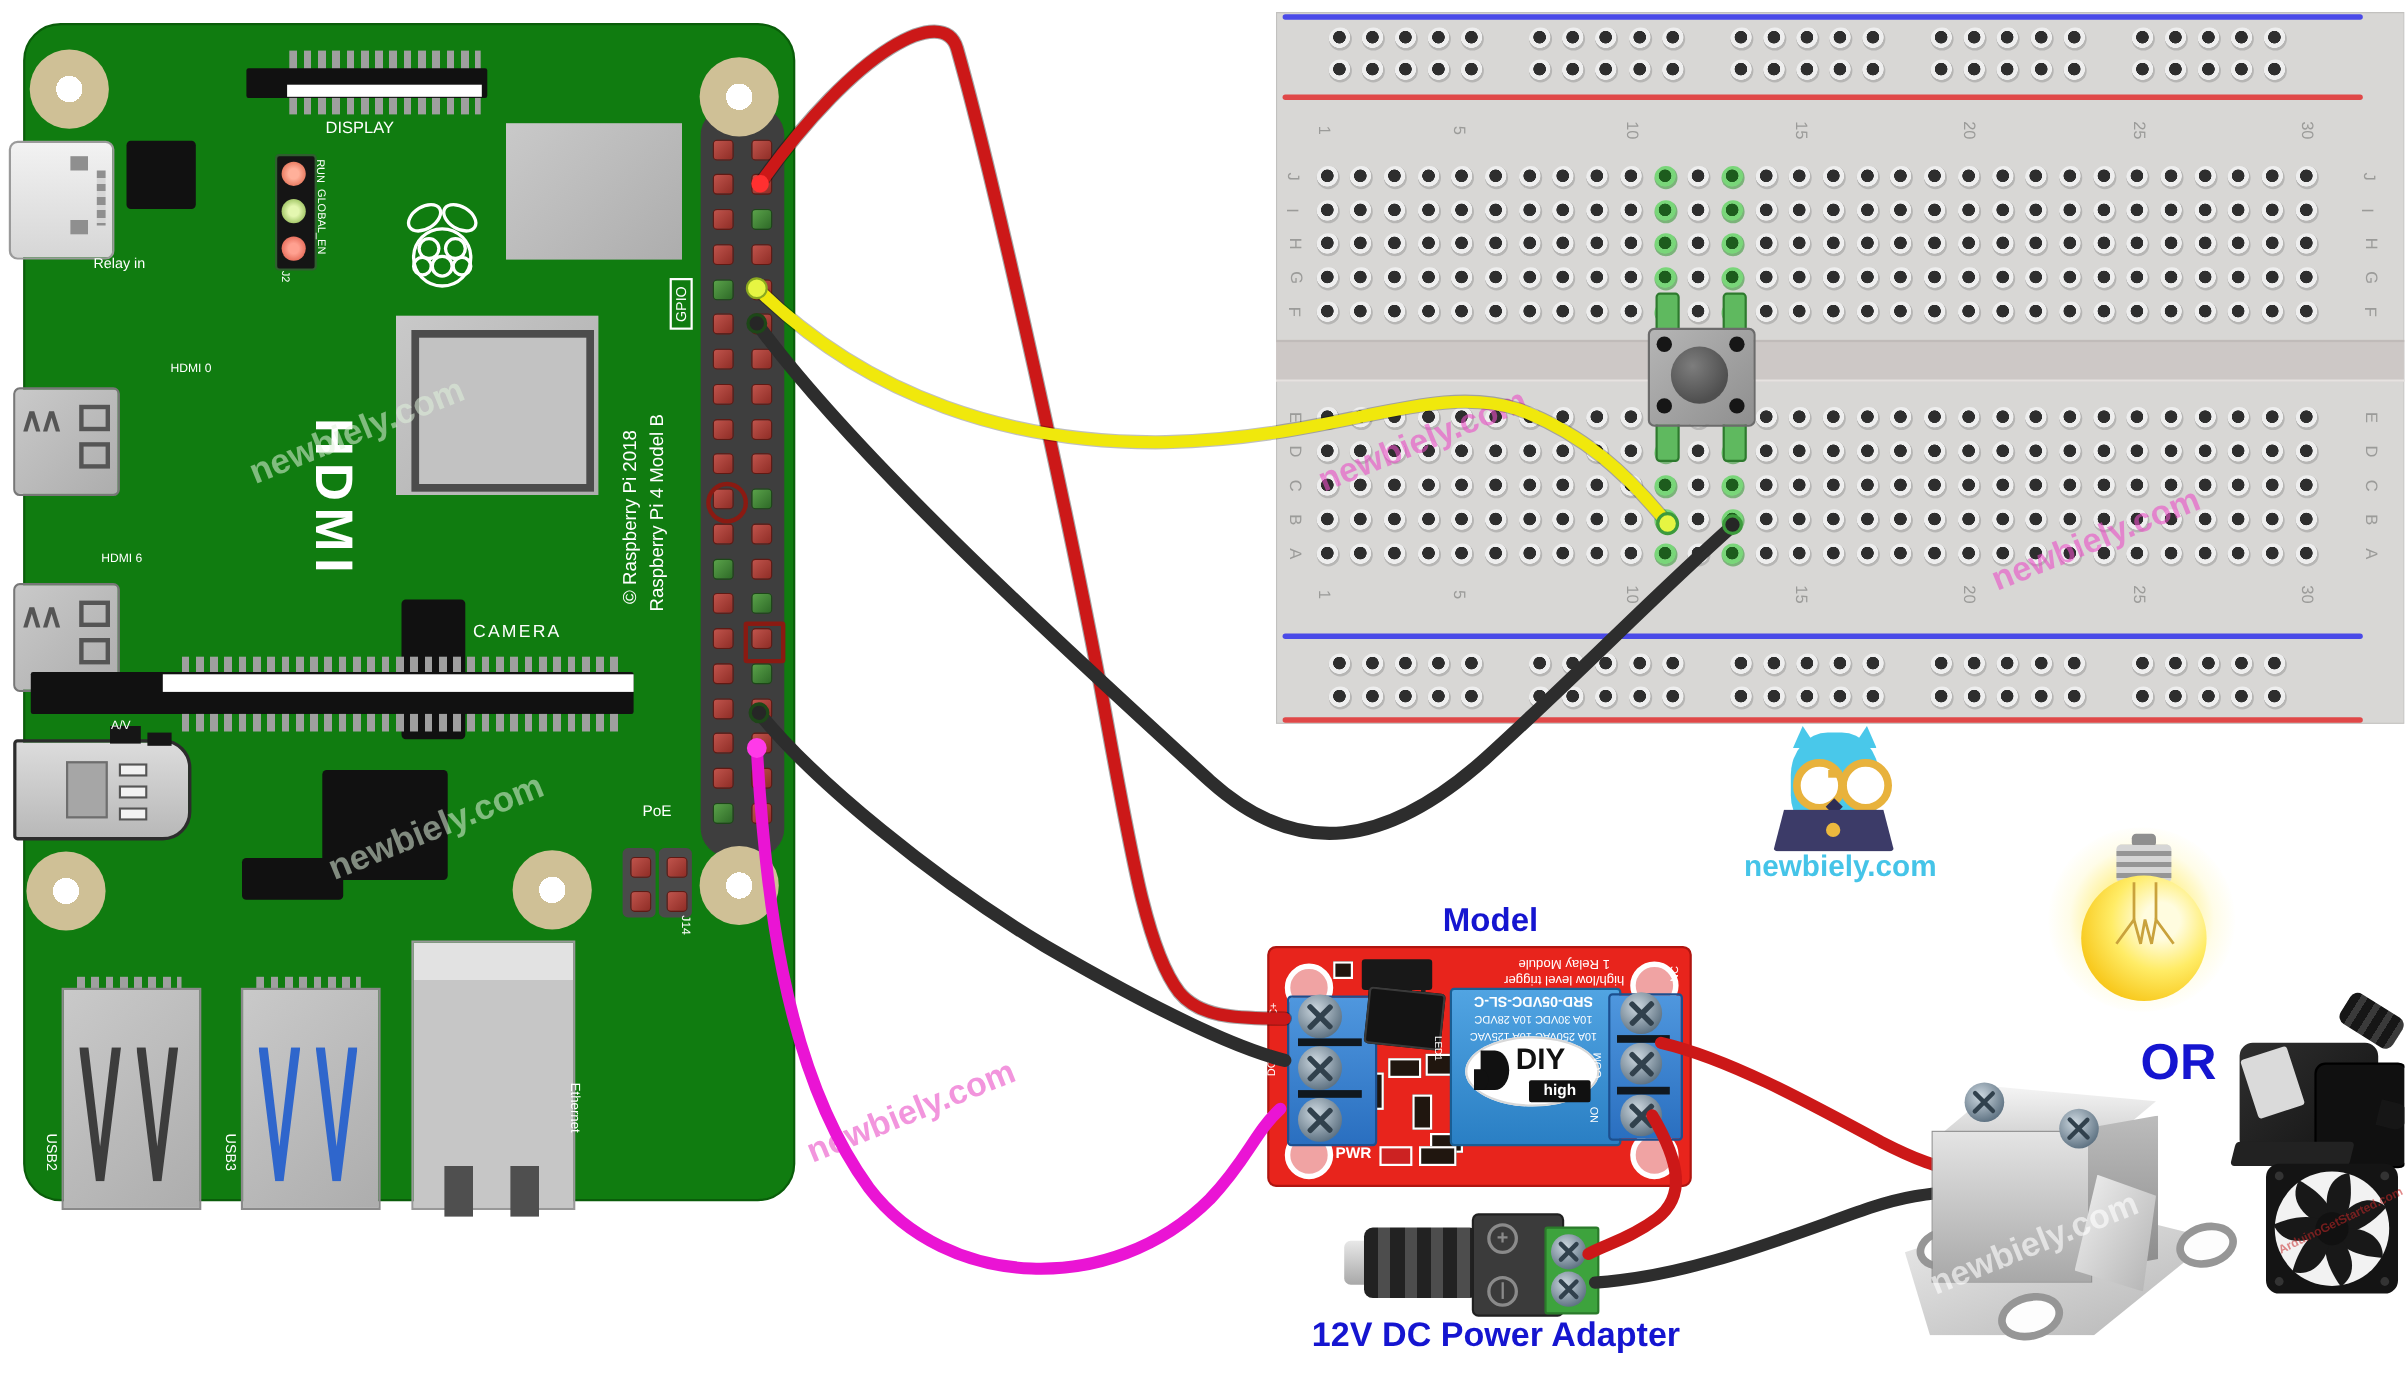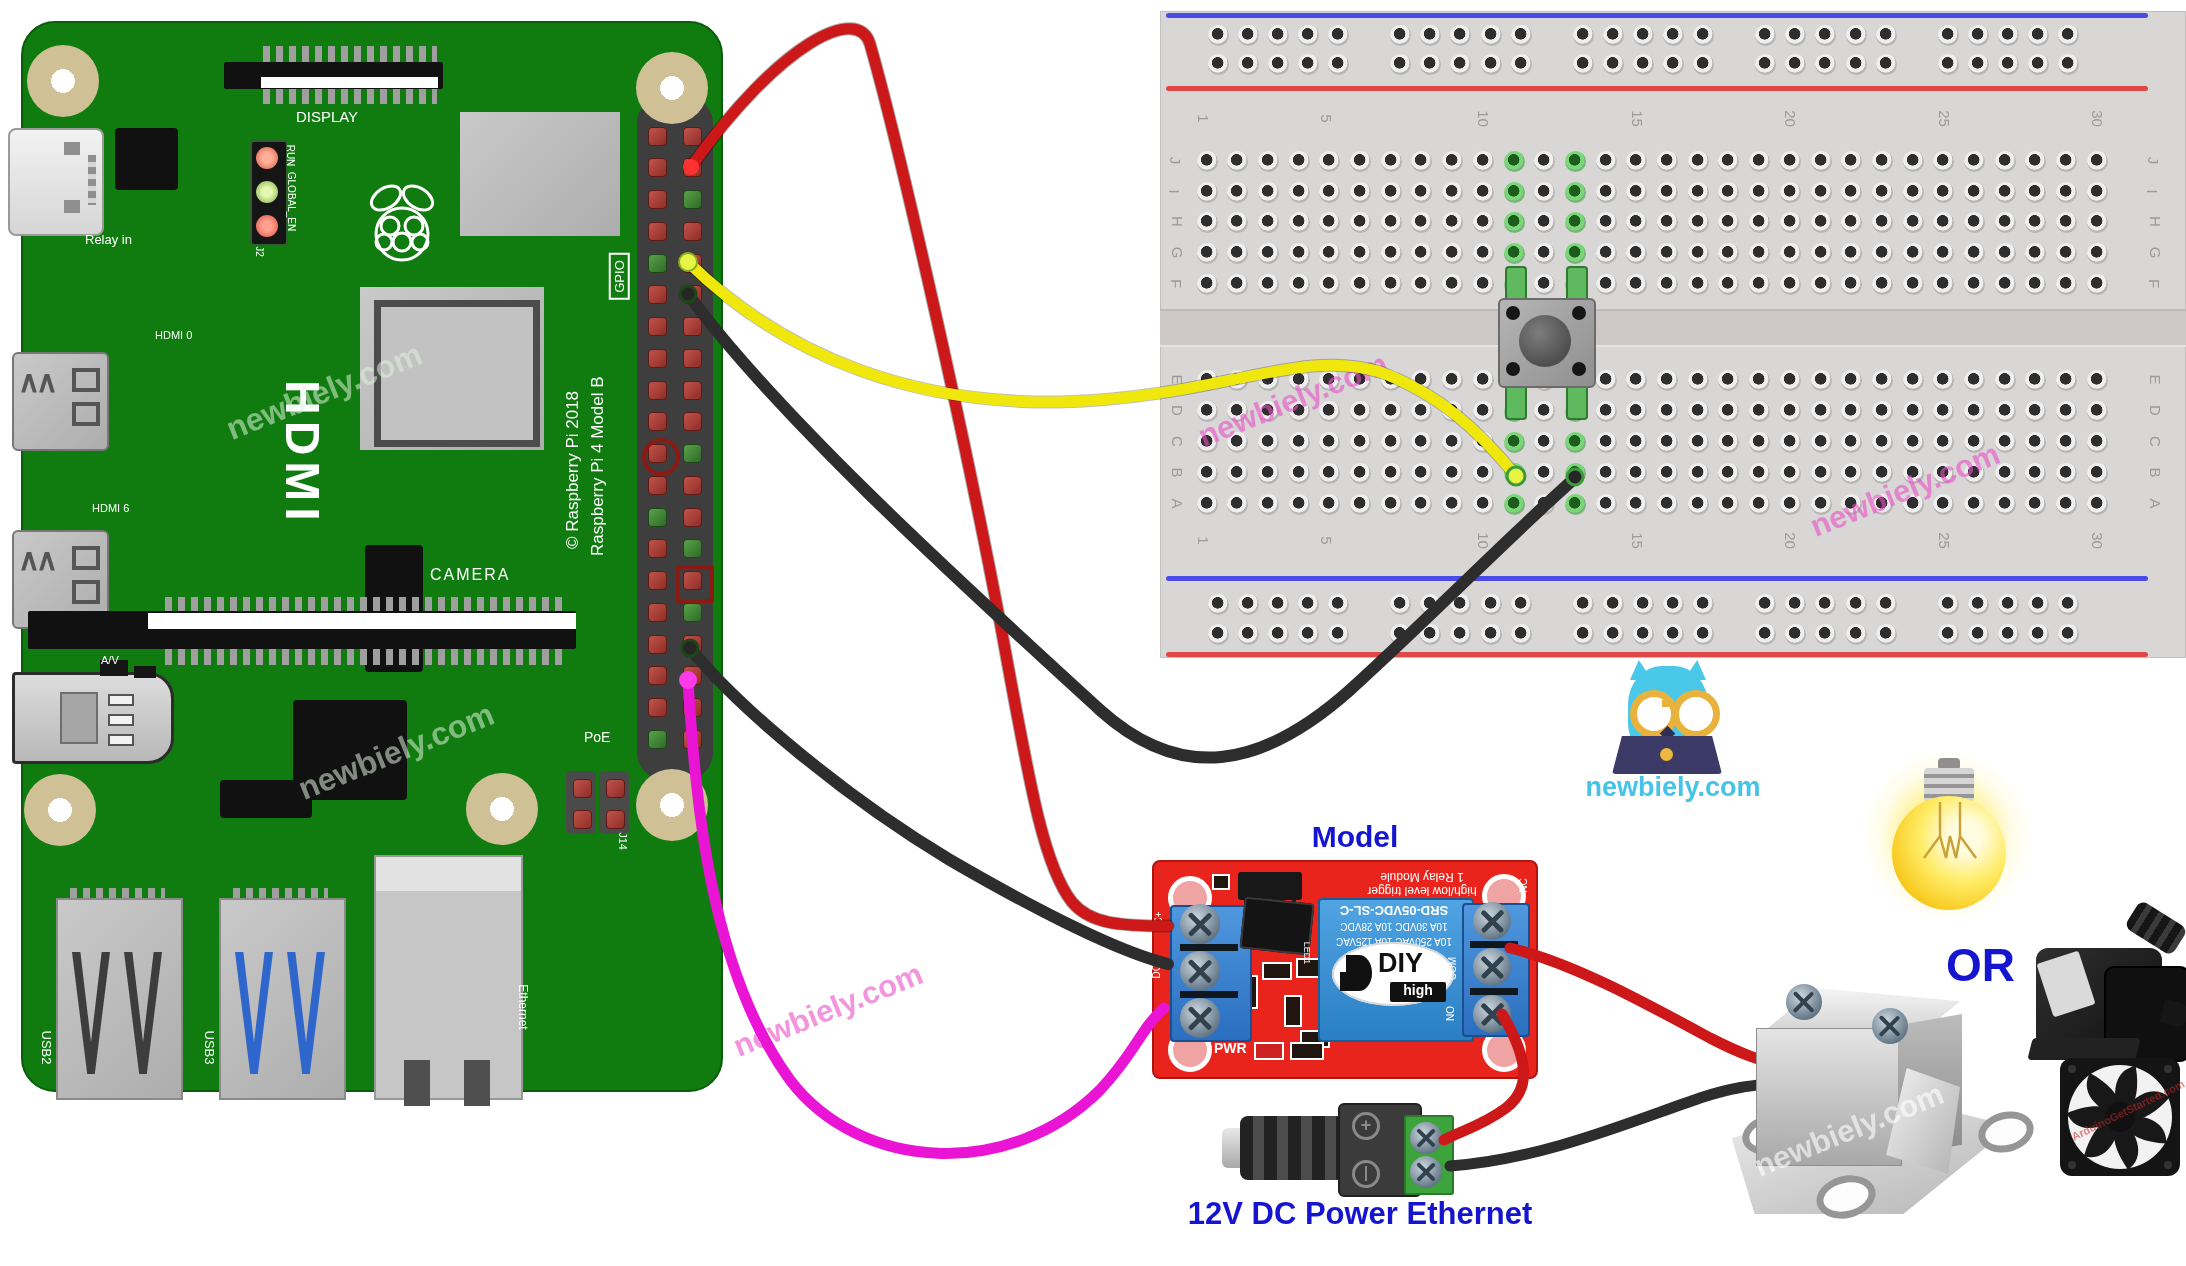--- a/index.html
+++ b/index.html
@@ -742,21 +742,21 @@
   <div class="abs big-label" style="left:1295px;top:820px;width:120px;text-align:center;font-size:30px;color:#1515d0;">Model</div>
 
   <div class="abs adapter-part" style="left:1222px;top:1128px;width:20px;height:40px;background:linear-gradient(180deg,#e8e8e8,#a8a8a8);border-radius:6px 0 0 6px;"></div>
   <div class="abs adapter-part" style="left:1240px;top:1116px;width:104px;height:64px;background:repeating-linear-gradient(90deg,#222 0 13px,#4d4d4d 13px 24px);border-radius:8px;"></div>
   <div class="abs adapter-part" style="left:1338px;top:1103px;width:80px;height:90px;background:#3b3b3b;border:2px solid #202020;border-radius:6px;"></div>
   <div class="abs adapter-part" style="left:1352px;top:1112px;width:22px;height:22px;border:3px solid #8a8a8a;border-radius:50%;color:#8a8a8a;font-size:18px;font-weight:bold;text-align:center;line-height:21px;">+</div>
   <div class="abs adapter-part" style="left:1352px;top:1160px;width:22px;height:22px;border:3px solid #8a8a8a;border-radius:50%;color:#8a8a8a;font-size:16px;font-weight:bold;text-align:center;line-height:20px;">|</div>
   <div class="abs adapter-part" style="left:1404px;top:1115px;width:46px;height:76px;background:#3da33d;border:2px solid #2a7a2a;border-radius:3px;"></div>
   <div class="screw" style="left:1410px;top:1122px;width:32px;height:32px;z-index:12;"></div>
   <div class="screw" style="left:1410px;top:1156px;width:32px;height:32px;z-index:12;"></div>
-  <div class="abs big-label" style="left:1140px;top:1196px;width:440px;text-align:center;font-size:31px;color:#1515d0;">12V DC Power Ethernet</div>
+  <div class="abs big-label" style="left:1140px;top:1196px;width:440px;text-align:center;font-size:31px;color:#1515d0;">12V DC Power Adapter</div>
 
   <svg class="abs" id="wires" width="2186" height="1266" viewBox="0 0 2186 1266">
     <g fill="none" stroke-linecap="round">
       <path stroke-width="13" stroke-opacity="0.35" stroke="#000" d="M 691 167 C 780 42, 858 4, 870 44 C 898 142, 962 422, 1000 622 C 1028 774, 1042 864, 1072 902 C 1090 924, 1120 926, 1168 926"></path>
       <path stroke-width="11" d="M 691 167 C 780 42, 858 4, 870 44 C 898 142, 962 422, 1000 622 C 1028 774, 1042 864, 1072 902 C 1090 924, 1120 926, 1168 926" stroke="#cc1818"></path>
       <path stroke-width="13" stroke-opacity="0.25" stroke="#000" d="M 688 262 C 790 362, 920 404, 1060 402 C 1220 398, 1300 347, 1380 372 C 1440 394, 1480 432, 1516 476"></path>
       <path stroke-width="11" d="M 688 262 C 790 362, 920 404, 1060 402 C 1220 398, 1300 347, 1380 372 C 1440 394, 1480 432, 1516 476" stroke="#f0e80c"></path>
       <path stroke-width="12" d="M 688 294 C 780 420, 980 600, 1100 710 C 1180 782, 1260 770, 1350 690 C 1440 608, 1500 545, 1575 478" stroke="#2d2d2d"></path>
       <path stroke-width="12" d="M 690 648 C 740 710, 850 800, 950 860 C 1050 918, 1120 952, 1168 964" stroke="#2d2d2d"></path>
       <path stroke-width="11" d="M 688 680 C 695 800, 710 970, 790 1080 C 860 1172, 1010 1180, 1100 1090 C 1135 1053, 1140 1030, 1164 1008" stroke="#ea14d4"></path>

